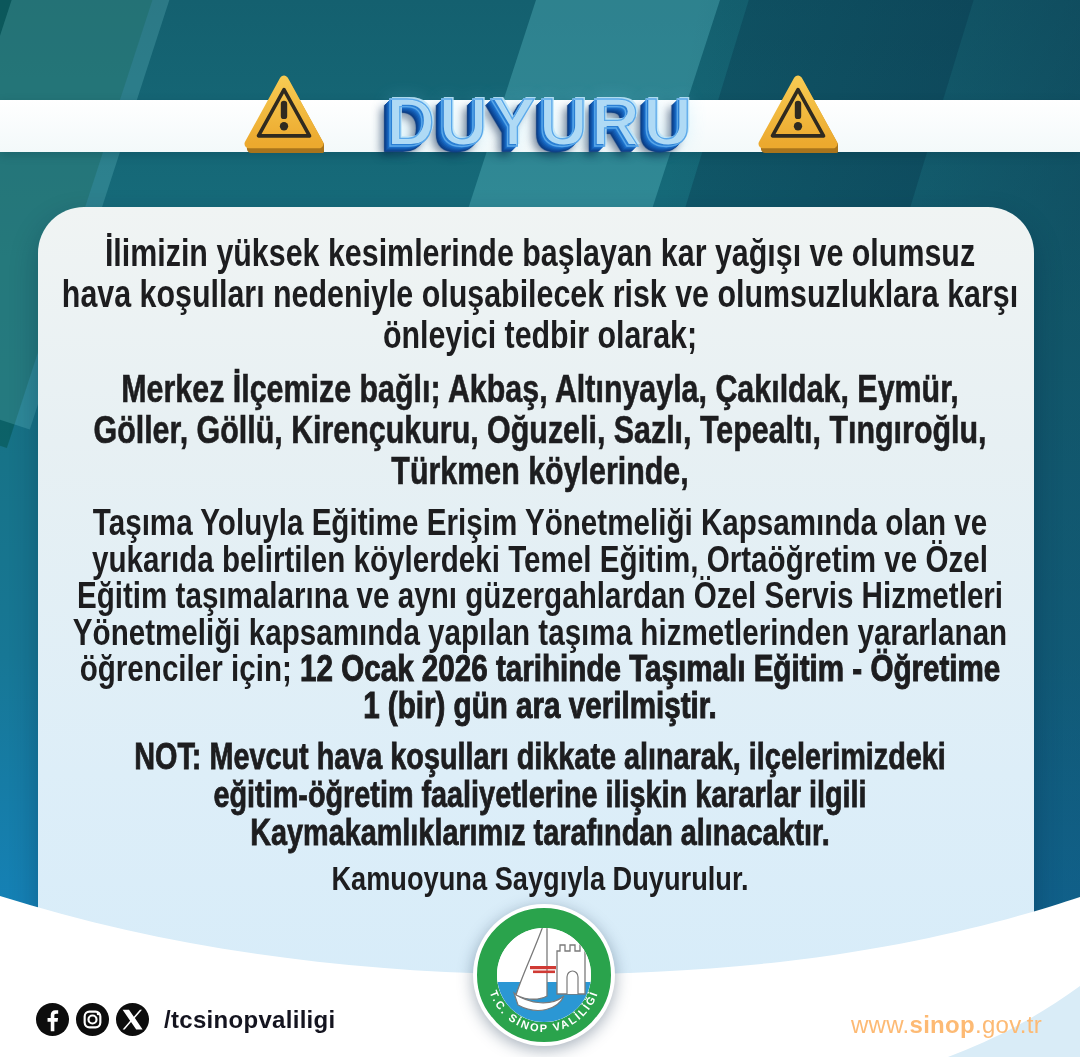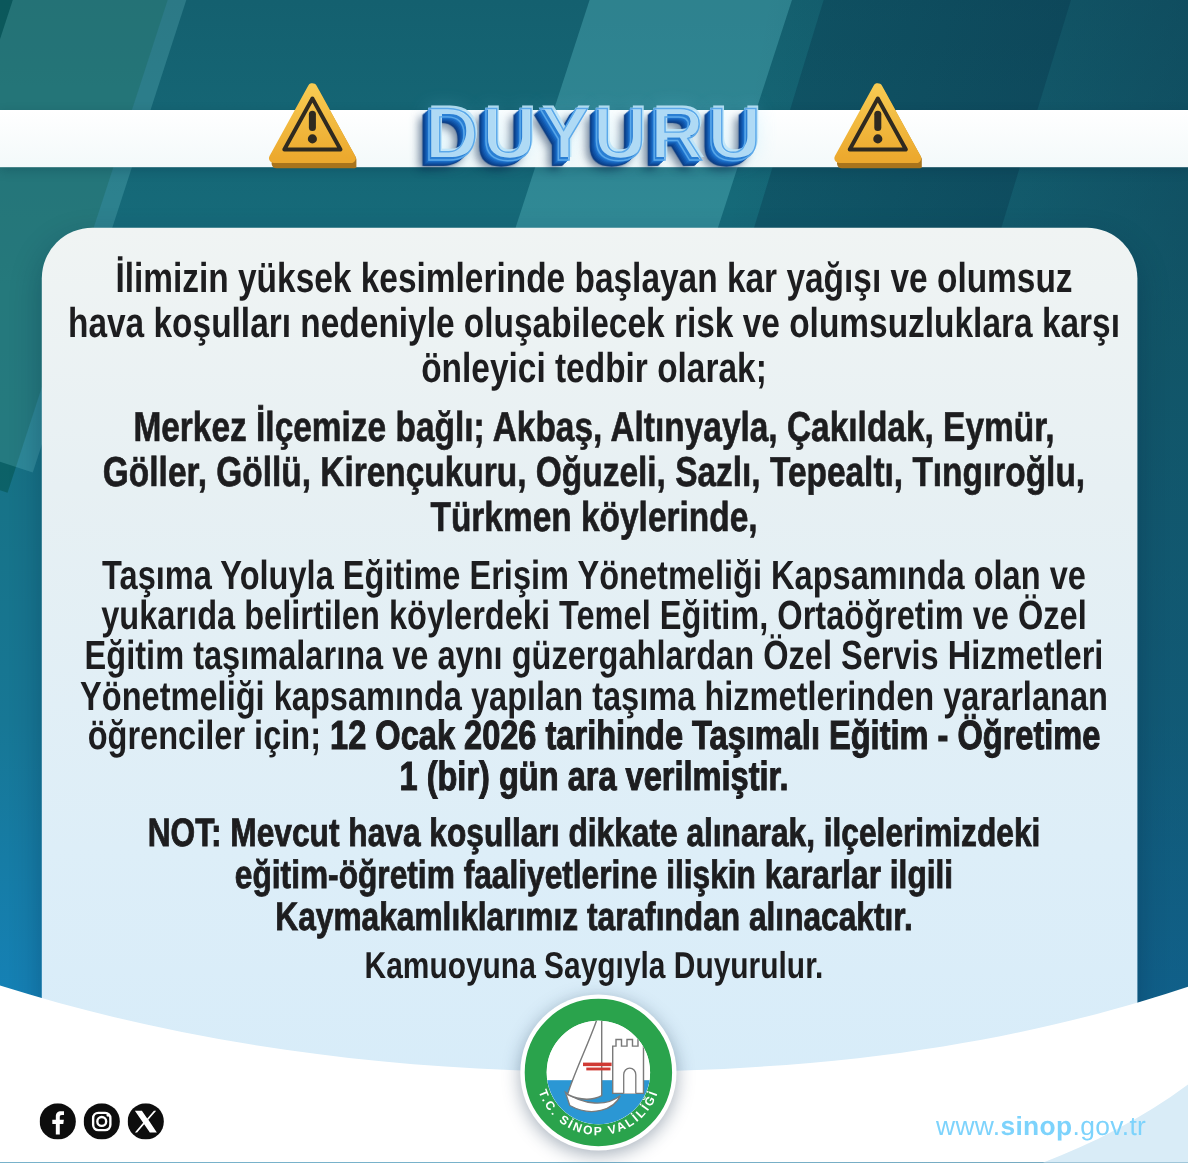--- a/index.html
+++ b/index.html
@@ -57,21 +57,21 @@
   .p-decision{font-size:37px;line-height:36.5px;font-weight:700;margin:0 0 14px;}
   .decision-highlight{-webkit-text-stroke:1px #1d1d1f;}
   .p-note{font-size:36px;line-height:38px;font-weight:700;-webkit-text-stroke:.8px #1d1d1f;margin:0 0 7px;}
   .p-closing{font-size:34px;line-height:38px;font-weight:700;margin:0;}
   
   .wave{position:absolute;inset:0;z-index:5;pointer-events:none;}
   .seal{position:absolute;left:469px;top:900px;width:150px;height:150px;z-index:6;filter:drop-shadow(0 4px 8px rgba(0,30,60,.35));}
   .social{position:absolute;left:36px;top:1003px;display:flex;align-items:center;gap:7px;z-index:6;}
   .social svg{display:block;}
   .handle{font-size:24px;font-weight:700;color:#14141f;margin-left:8px;letter-spacing:.3px;}
-  .website{position:absolute;right:38px;top:1011px;z-index:6;font-size:24px;color:#7dd3fc;letter-spacing:.3px;}
+  .website{position:absolute;right:38px;top:1011px;z-index:6;font-size:24px;color:#fdba74;letter-spacing:.3px;}
   .website .b{font-weight:700;}
 </style>
 </head>
 <body>
 
 <svg width="0" height="0" style="position:absolute">
   <defs>
     <linearGradient id="triFace" x1="0" y1="0" x2="0" y2="1">
       <stop offset="0" stop-color="#f7ca51"></stop>
         <stop offset="1" stop-color="#eca92e"></stop>
@@ -163,15 +163,16 @@
   <svg width="33" height="33" viewBox="0 0 32 32">
     <circle cx="16" cy="16" r="16" fill="#0d0d0d"></circle>
     <rect x="8.4" y="8.4" width="15.2" height="15.2" rx="4.6" fill="none" stroke="#ffffff" stroke-width="2.1"></rect>
     <circle cx="16" cy="16" r="3.9" fill="none" stroke="#ffffff" stroke-width="2.1"></circle>
     <circle cx="21.6" cy="10.4" r="1.5" fill="#ffffff"></circle>
   </svg>
   <svg width="33" height="33" viewBox="0 0 32 32">
     <circle cx="16" cy="16" r="16" fill="#0d0d0d"></circle>
     <path fill="#ffffff" d="M18.3,14.5 L25.2,6.5 h-2 l-5.9,6.9 -4.7-6.9 H6.4 l7.3,10.7 -7.3,8.5 h2 l6.2-7.3 5,7.3 h6.2 Z"></path>
   </svg>
+  <span class="handle">/tcsinopvaliligi</span>
 </div>
 
 <div class="website"><span>www.</span><span class="b">sinop</span><span>.gov.tr</span></div>
 
 </body></html>

